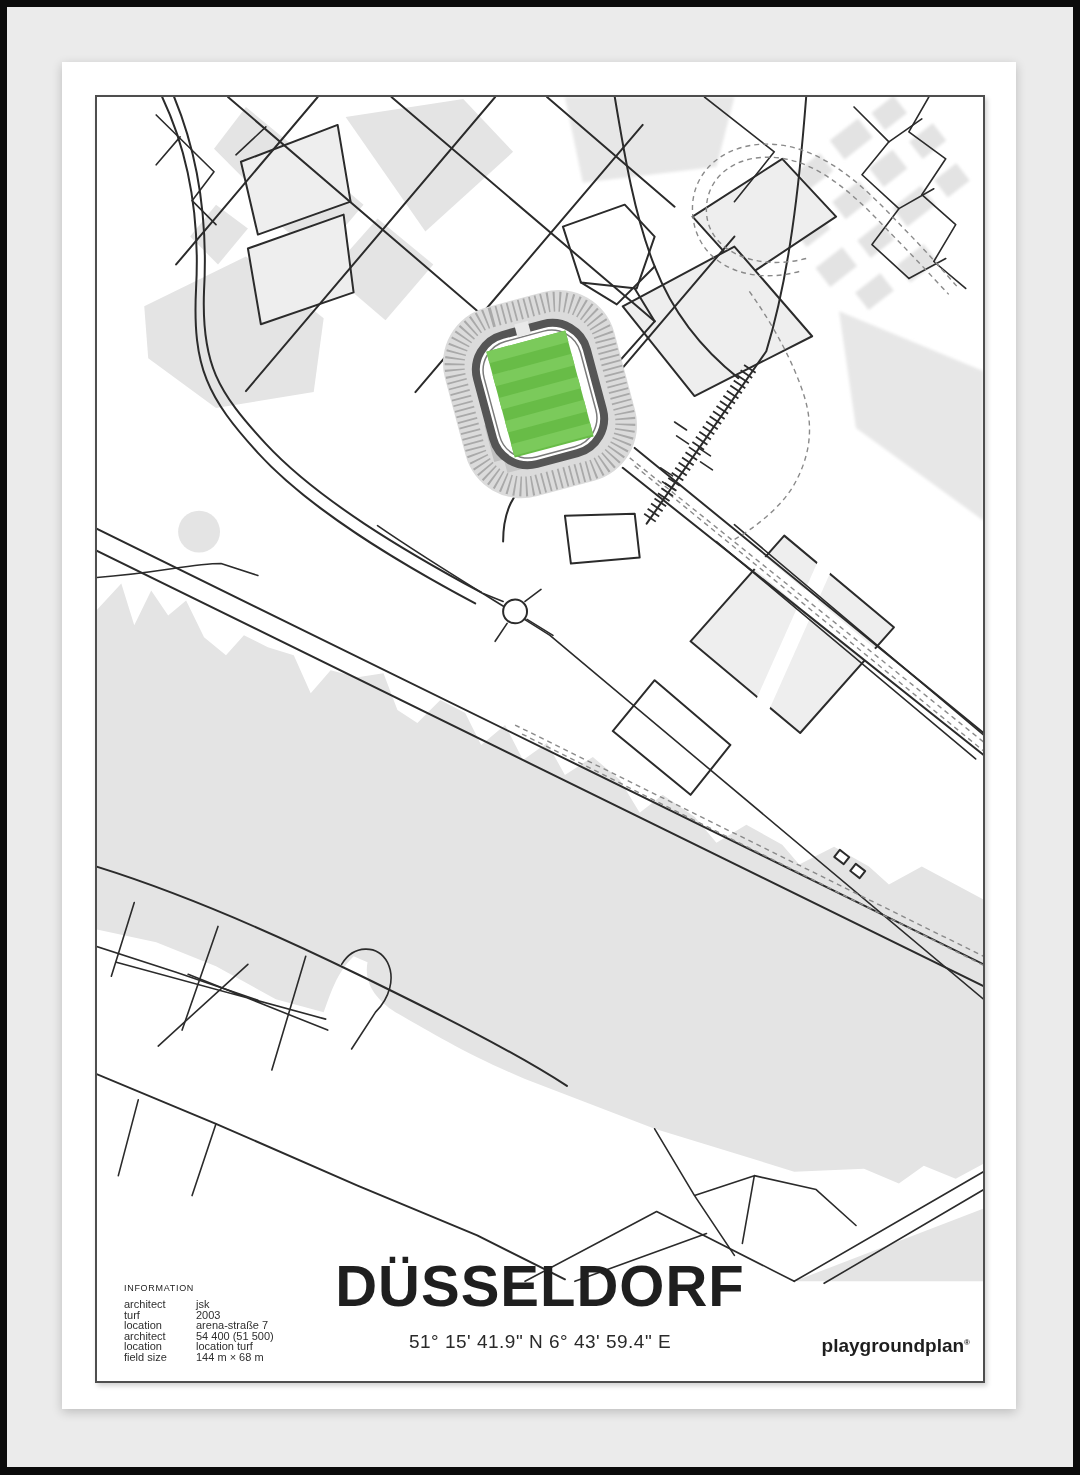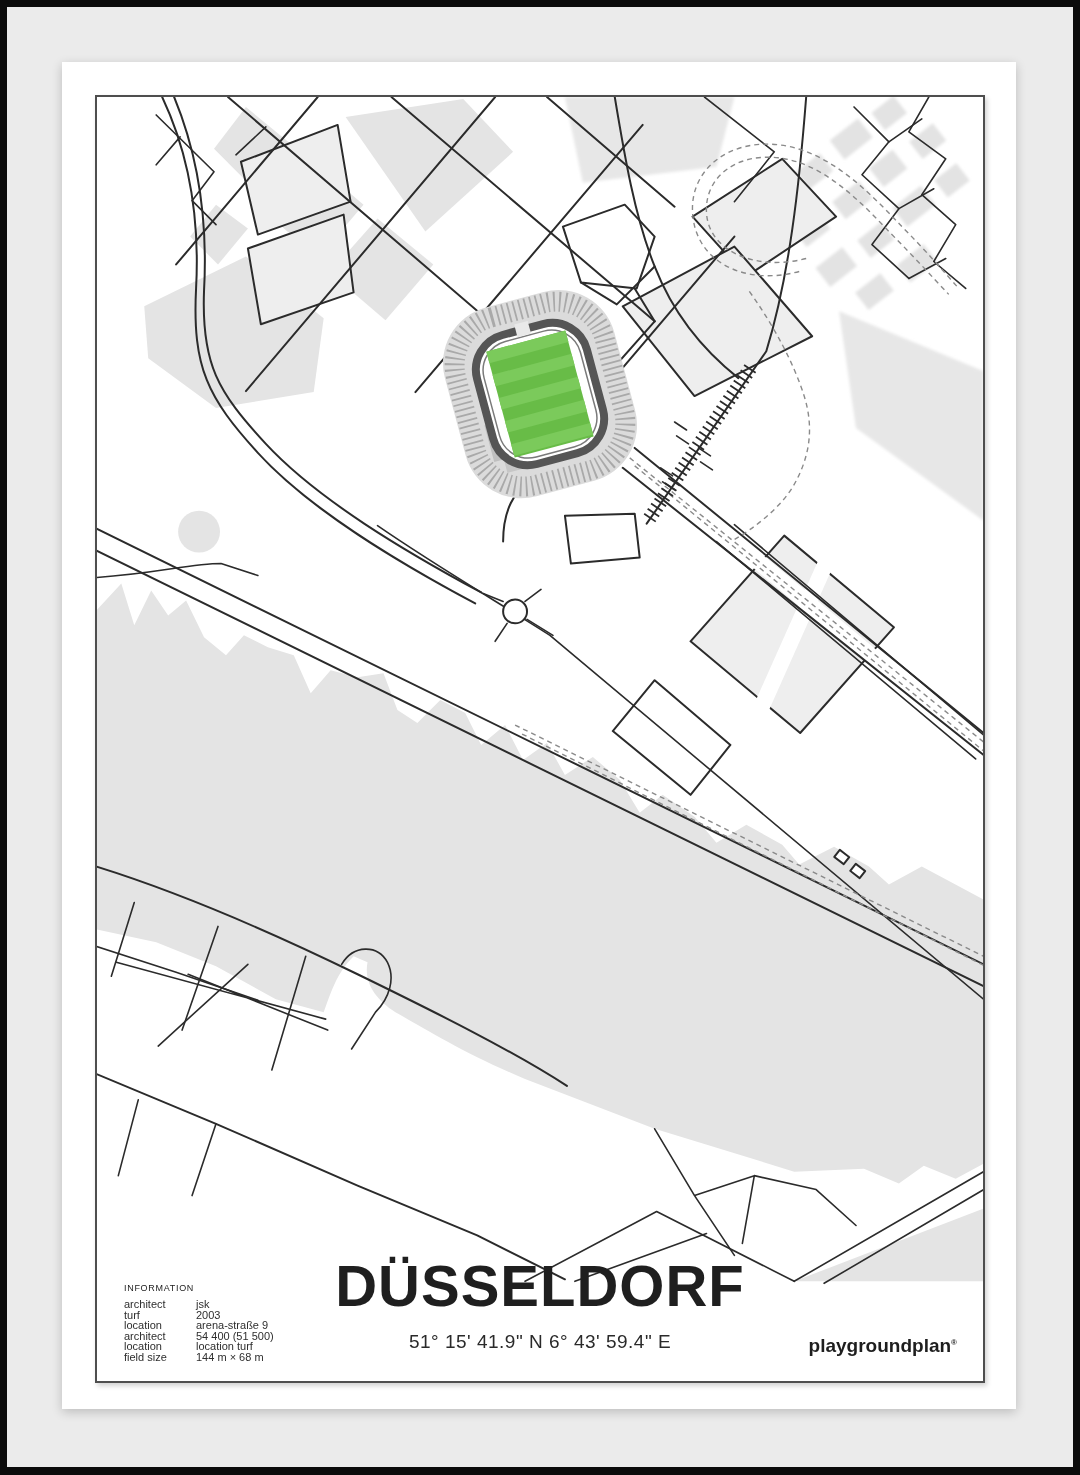--- a/index.html
+++ b/index.html
@@ -14,21 +14,21 @@
 
   
   .info{position:absolute;left:27px;top:1186px;width:230px;color:#1c1c1c;}
   .info-heading{font-size:9px;font-weight:normal;letter-spacing:0.7px;margin-bottom:6px;}
   .info-row{display:grid;grid-template-columns:72px auto;font-size:11px;color:#2e2e2e;
             line-height:10.6px;}
   .title-wrap{position:absolute;left:0;top:1160px;width:100%;text-align:center;}
   .title{font-size:58px;font-weight:600;letter-spacing:1px;color:#1f1f1f;line-height:1;}
   .coords{position:absolute;left:0;top:1234px;width:100%;text-align:center;
           font-size:19px;letter-spacing:0.5px;color:#2a2a2a;}
-  .brand{position:absolute;right:26px;top:1238px;font-size:19px;font-weight:bold;color:#1e1e1e;}
+  .brand{position:absolute;right:13px;top:1238px;font-size:19px;font-weight:bold;color:#1e1e1e;}
   .brand sup{font-size:8px;vertical-align:super;}
 
   
   .rd{fill:none;stroke:#2b2b2b;stroke-width:2;stroke-linecap:round;stroke-linejoin:round;}
   .rdt{fill:none;stroke:#2b2b2b;stroke-width:1.6;stroke-linecap:round;stroke-linejoin:round;}
   .bld{fill:#e4e4e4;}
   .soft{fill:#e7e7e7;}
   .bldo{fill:#eeeeee;stroke:#2b2b2b;stroke-width:2;stroke-linejoin:round;}
   .bldw{fill:#ffffff;stroke:#2b2b2b;stroke-width:2;stroke-linejoin:round;}
   .tram{fill:none;stroke:#8a8a8a;stroke-width:1.4;stroke-dasharray:5 4;}
@@ -206,21 +206,21 @@
       <div class="info-row">
         <span>architect</span>
         <span>jsk</span>
       </div>
       <div class="info-row">
         <span>turf</span>
         <span>2003</span>
       </div>
       <div class="info-row">
         <span>location</span>
-        <span>arena-straße 9</span>
+        <span>arena-straße 7</span>
       </div>
       <div class="info-row">
         <span>architect</span>
         <span>54 400 (51 500)</span>
       </div>
       <div class="info-row">
         <span>location</span>
         <span>location turf</span>
       </div>
       <div class="info-row">

